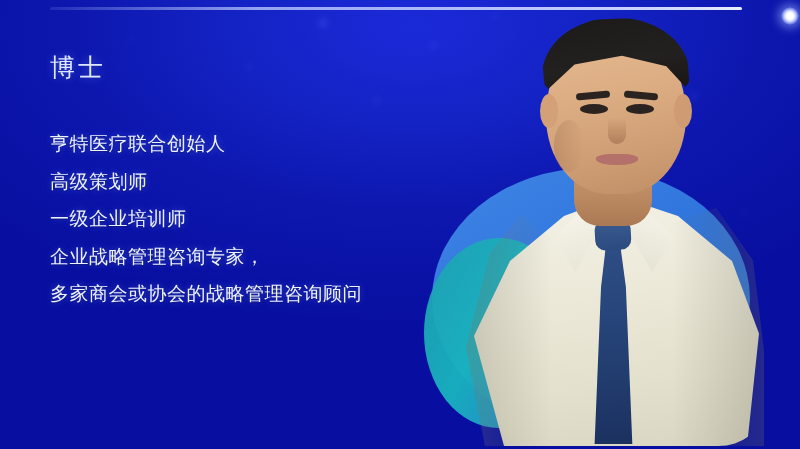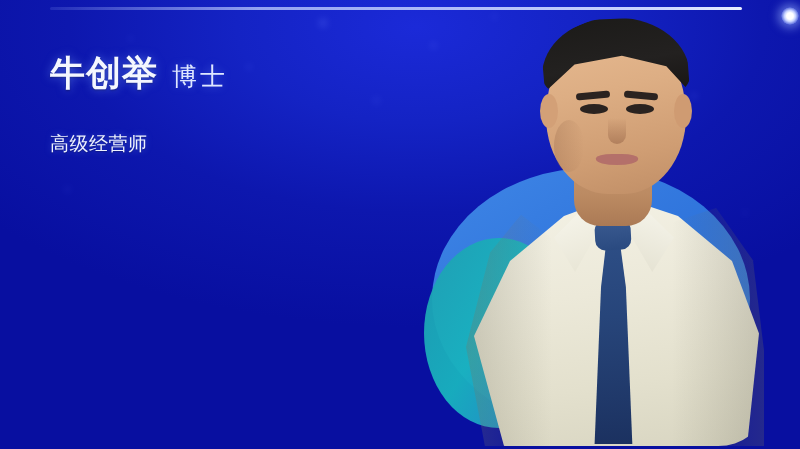--- a/index.html
+++ b/index.html
@@ -192,21 +192,24 @@
     <div class="layer hair"></div>
     <div class="layer brow-l"></div>
     <div class="layer brow-r"></div>
     <div class="layer eye-l"></div>
     <div class="layer eye-r"></div>
     <div class="layer nose"></div>
     <div class="layer mouth"></div>
   </div>
 
   <div id="name-row">
-    <span id="name">牛创举</span>
     <span id="degree">博士</span>
   </div>
 
   <div id="credentials">
-    <div class="cred-line">高级经营师</div>
+    <div class="cred-line">亨特医疗联合创始人</div>
+    <div class="cred-line">高级策划师</div>
+    <div class="cred-line">一级企业培训师</div>
+    <div class="cred-line">企业战略管理咨询专家，</div>
+    <div class="cred-line">多家商会或协会的战略管理咨询顾问</div>
   </div>
 
 </div>
 
 </body></html>

